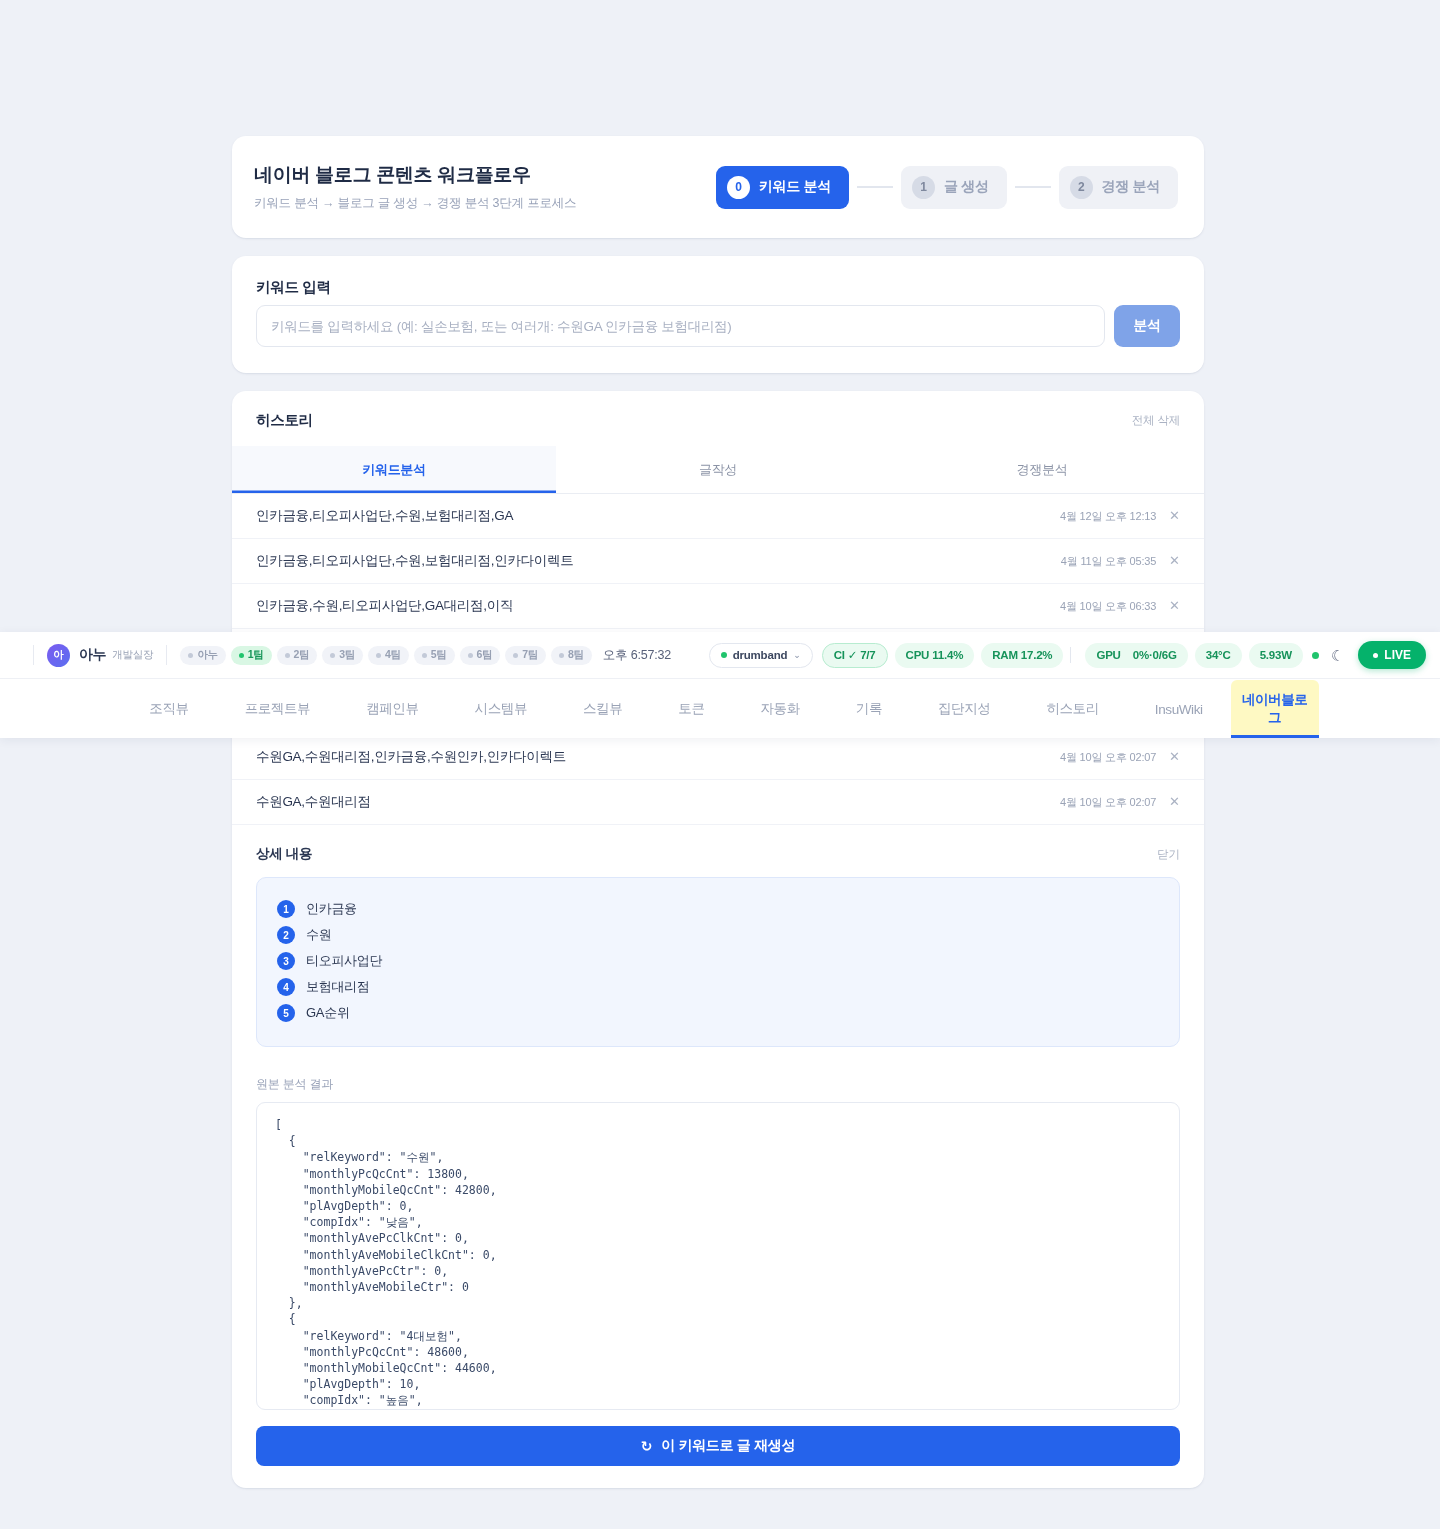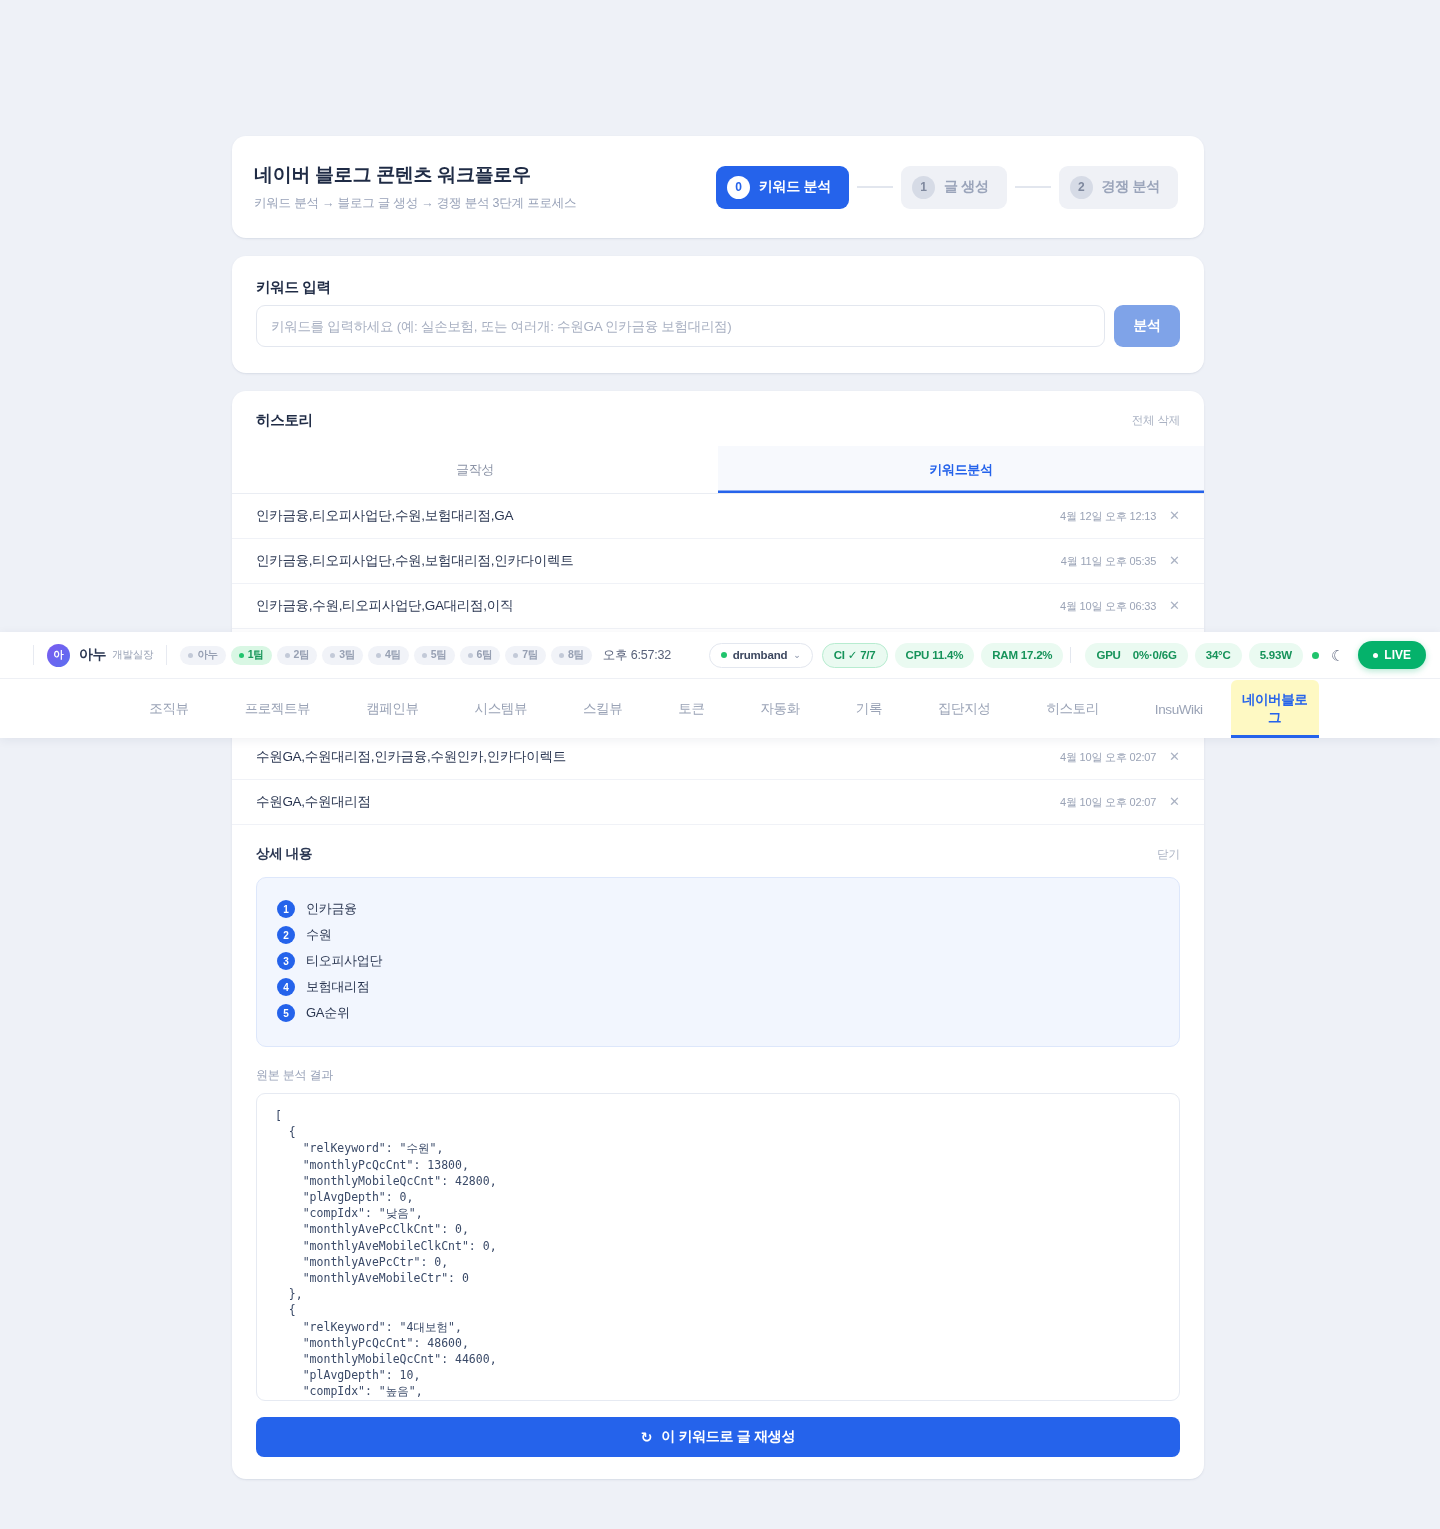--- a/index.html
+++ b/index.html
@@ -87,21 +87,21 @@
   .detail-title { font-size: 13.5px; font-weight: 700; color: #2b3752; letter-spacing: -.3px; }
   .detail-close { font-size: 11.5px; color: #aab2c3; cursor: pointer; }
   .sel-box { background: #f2f6fe; border: 1px solid #dde7fb; border-radius: 10px; padding: 18px 20px 20px; }
   .sel-title { font-size: 12.5px; font-weight: 700; color: #2f62d8; margin-bottom: 12px; letter-spacing: -.3px; }
   .sel-item { display: flex; align-items: center; gap: 11px; height: 26px; }
   .sel-num {
     width: 18px; height: 18px; border-radius: 50%; background: #2563eb; color: #fff;
     font-size: 10px; font-weight: 700; display: flex; align-items: center; justify-content: center; flex: none;
   }
   .sel-text { font-size: 13px; color: #2b3752; letter-spacing: -.3px; }
-  .raw-label { font-size: 12px; color: #98a2b8; margin: 20px 0 9px; letter-spacing: -.2px; }
+  .raw-label { font-size: 12px; color: #98a2b8; margin: 29px 0 9px; letter-spacing: -.2px; }
   .raw-box {
     border: 1px solid #e6eaf2; border-radius: 9px; background: #fff;
     height: 308px; overflow: hidden; padding: 14px 18px;
   }
   .raw-pre {
     font-family: "DejaVu Sans Mono", "Liberation Mono", monospace;
     font-size: 11.5px; line-height: 16.2px; color: #3a4a68; white-space: pre;
   }
   .regen-btn {
     margin-top: 16px; width: 100%; height: 40px; border: 0; border-radius: 8px;
@@ -208,22 +208,23 @@
       </div>
     </div>
 
     <div class="card hist">
       <div class="hist-head">
         <div class="hist-title">히스토리</div>
         <div class="hist-clear">전체 삭제</div>
       </div>
 
       <div class="tabs">
+        <div class="tab active">키워드분석</div>
         <div class="tab">글작성</div>
-        <div class="tab active">키워드분석</div>
+        <div class="tab">경쟁분석</div>
       </div>
 
       <div>
         <div class="hrow">
           <span class="hrow-kw">인카금융,티오피사업단,수원,보험대리점,GA</span>
           <span class="hrow-right">
             <span class="hrow-time">4월 12일 오후 12:13</span>
             <span class="hrow-x">✕</span>
           </span>
         </div>

